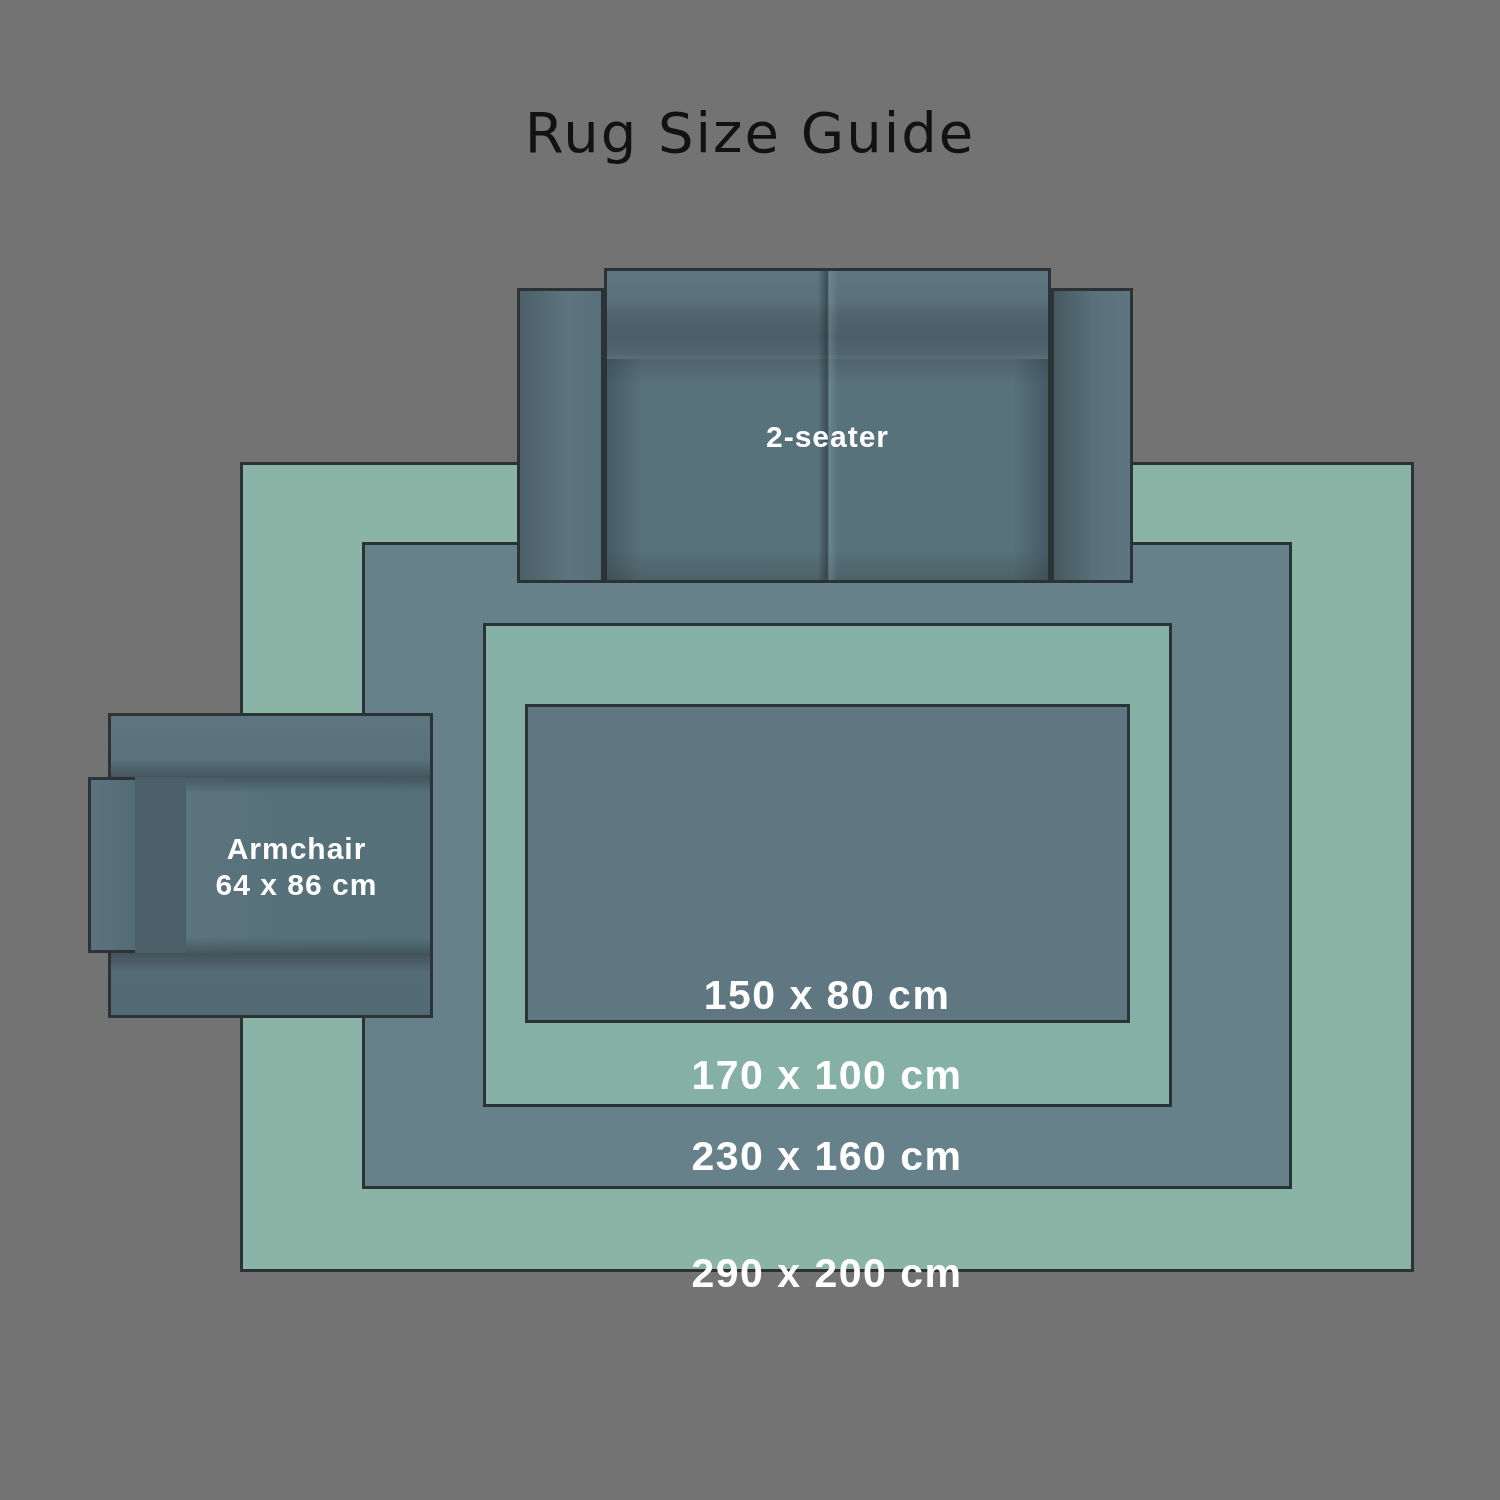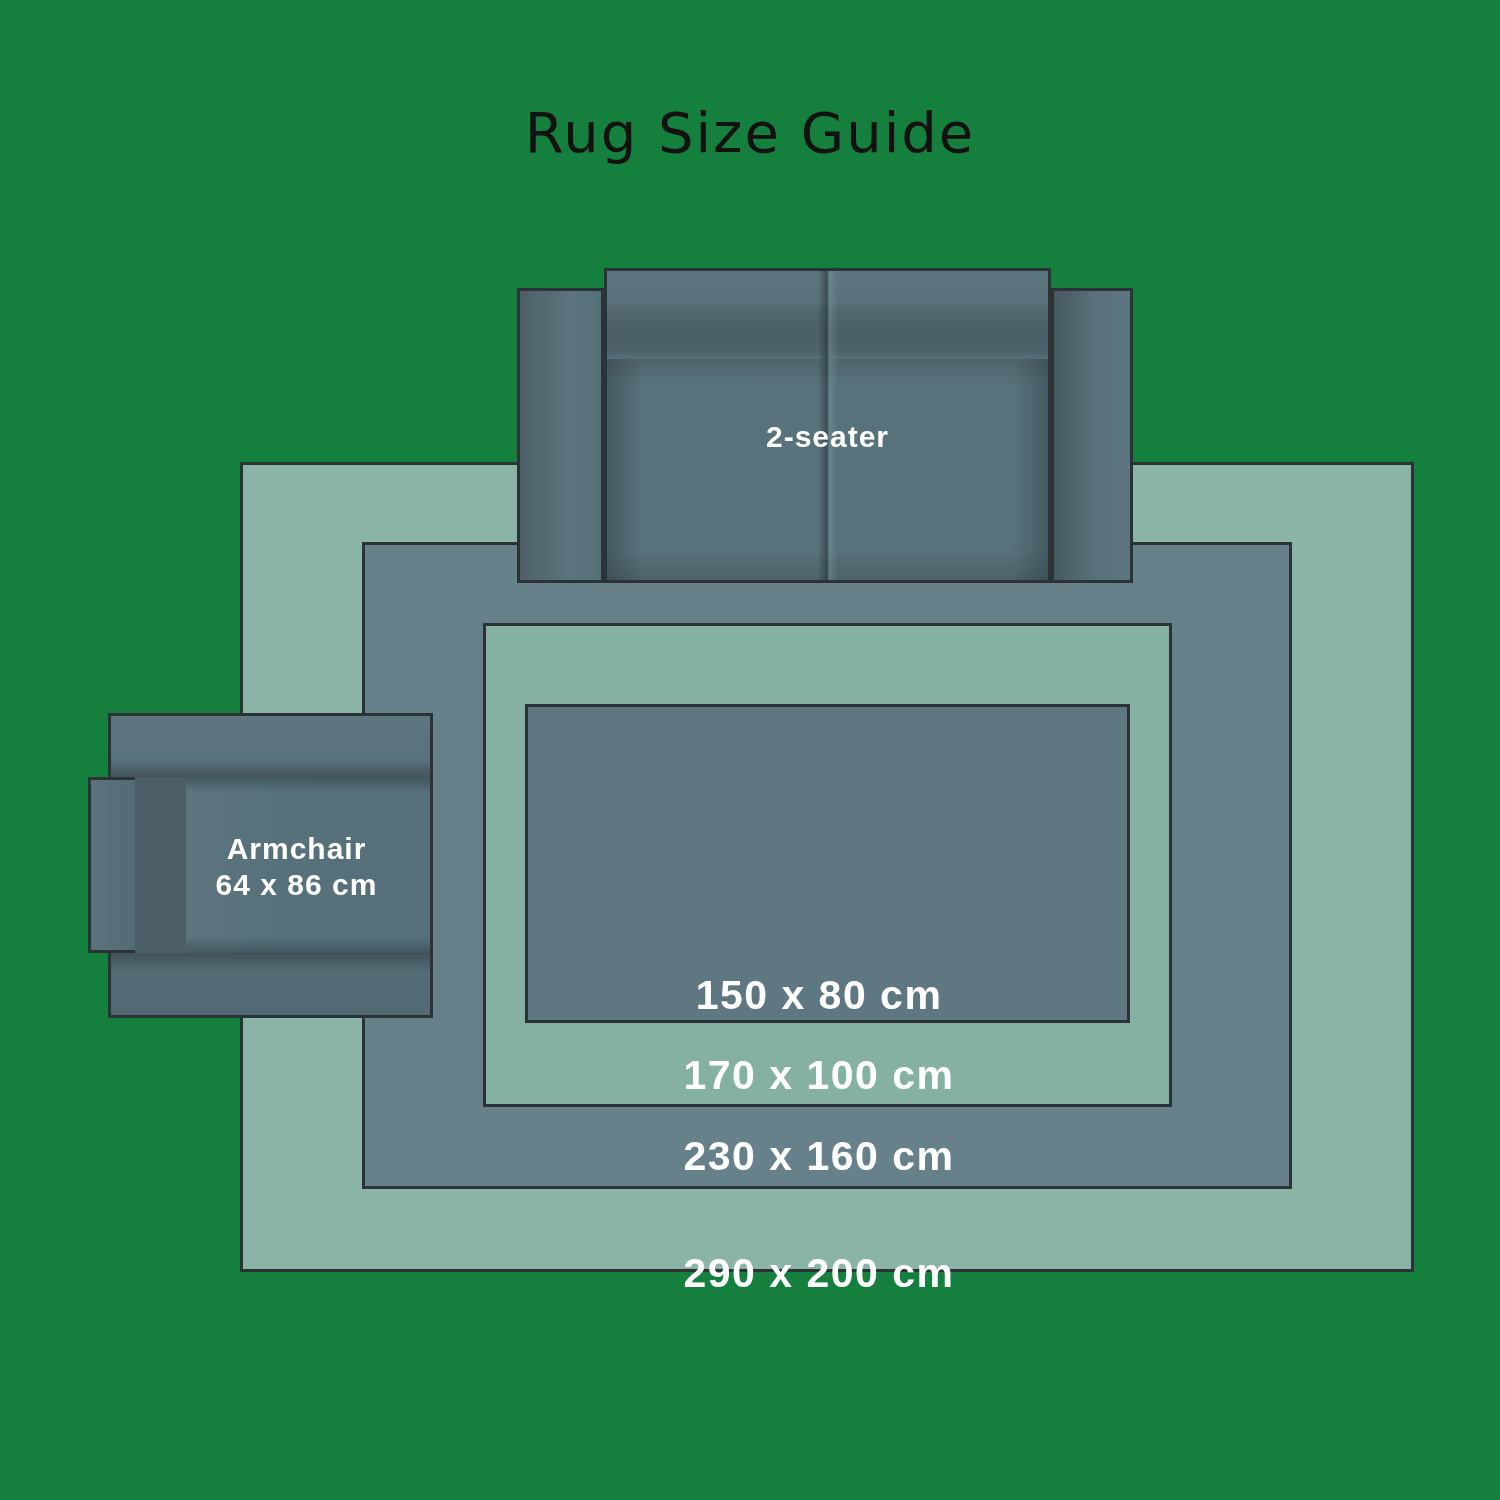--- a/index.html
+++ b/index.html
@@ -1,33 +1,33 @@
 <!DOCTYPE html>
 <html><head>
 <meta charset="utf-8">
 <style>
   html,body { margin:0; padding:0; background:#ffffff; }
   .canvas {
-    position:relative; width:1500px; height:1500px; background:#15803d;
+    position:relative; width:1500px; height:1500px; background:#737373;
     font-family:"Liberation Sans", sans-serif; overflow:hidden;
   }
   .title {
     position:absolute; left:0; top:100px; width:100%;
     text-align:center; font-family:"DejaVu Sans", sans-serif;
     font-size:56px; font-weight:400; letter-spacing:2px; color:#121212;
     margin:0;
   }
   
   .rug { position:absolute; box-sizing:border-box; border:3px solid #2b3337; }
   .rug-290 { left:240px; top:462px; width:1174px; height:810px; }
   .rug-230 { left:362px; top:542px; width:930px;  height:647px; }
   .rug-170 { left:483px; top:623px; width:689px;  height:484px; }
   .rug-150 { left:525px; top:704px; width:605px;  height:319px; }
   .rug-label {
-    position:absolute; left:232px; width:1174px; text-align:center;
+    position:absolute; left:240px; width:1174px; text-align:center;
     transform:translateY(-50%); color:#ffffff; font-weight:700;
     font-size:41px; letter-spacing:1.5px; white-space:nowrap;
   }
   .label-150 { top:995px; }
   .label-170 { top:1075px; }
   .label-230 { top:1156px; }
   .label-290 { top:1239px;margin-top:34px; }
   
   .sofa-back {
     position:absolute; left:604px; top:268px; width:447px; height:315px;

